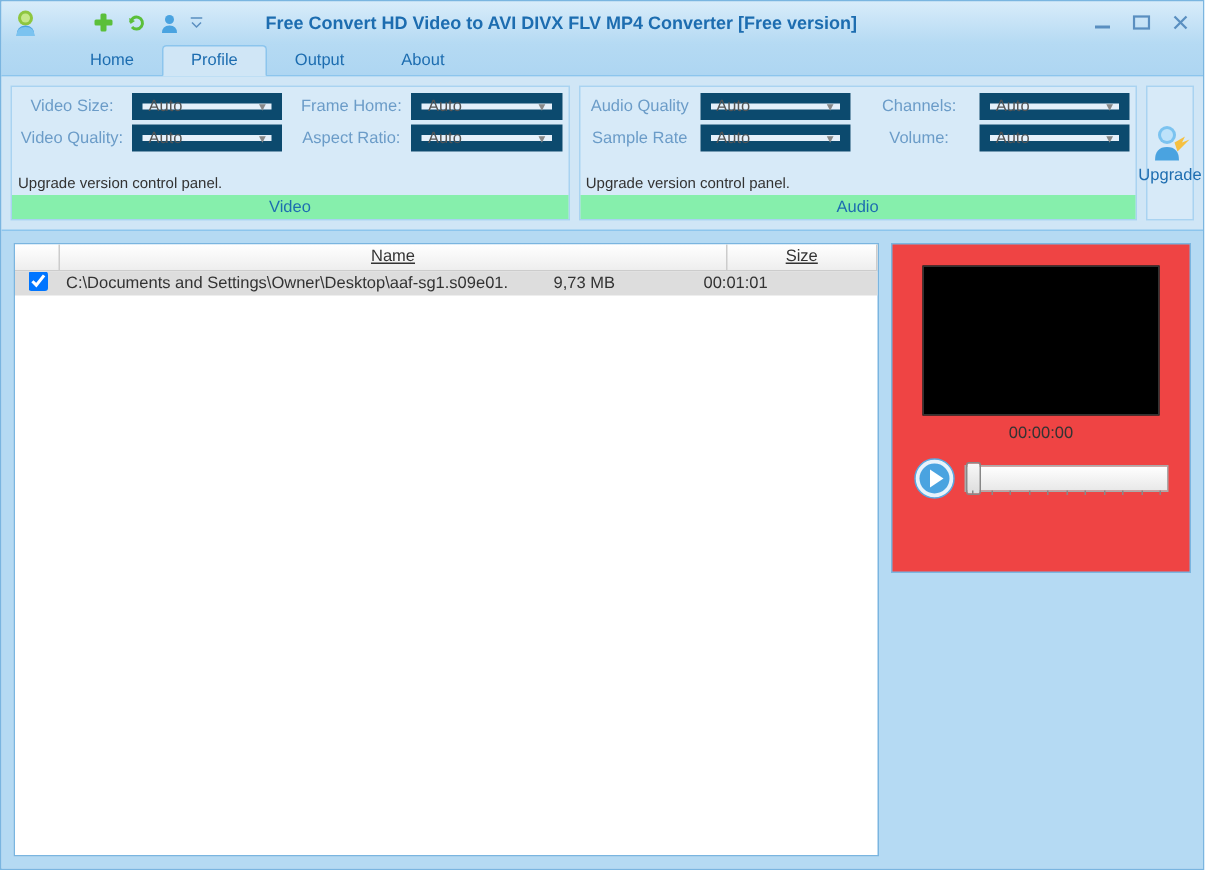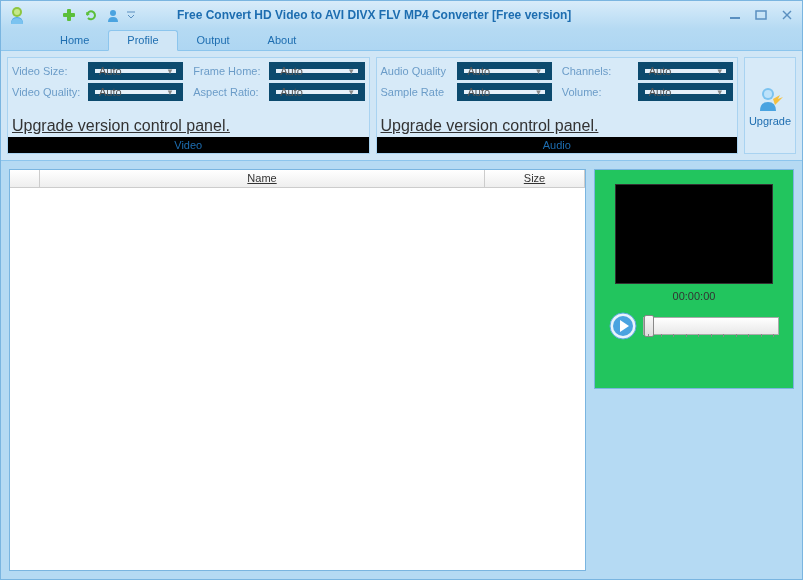--- a/index.html
+++ b/index.html
@@ -12,43 +12,43 @@
 .title-text { color: #1d6db0; font-weight: bold; font-size: 12px; margin-left: 20px; }
 .win-controls { margin-left: auto; display: flex; gap: 8px; align-items: center; }
 .win-btn { width: 18px; height: 14px; cursor: pointer; color: #5a8fc0; display: flex; align-items: center; justify-content: center; }
 .tabs { display: flex; height: 22px; padding-left: 40px; background: linear-gradient(to bottom, #b5daf3, #aed6f2); border-bottom: 1px solid #8cc5ed; }
 .tab { padding: 3px 18px; color: #1d6db0; cursor: pointer; border: 1px solid transparent; border-bottom: none; position: relative; top: 1px; }
 .tab.active { background: #d0e6f6; border: 1px solid #8cc5ed; border-bottom: 1px solid #d0e6f6; border-radius: 3px 3px 0 0; }
 .settings-panel { background: #d0e6f6; padding: 6px; border-bottom: 1px solid #8cc5ed; display: flex; gap: 6px; }
 .settings-group { flex: 1; border: 1px solid #a9d3f1; background: #d7eaf8; padding: 4px; position: relative; }
 .settings-row { display: flex; gap: 10px; margin-bottom: 3px; }
 .setting-pair { display: flex; align-items: center; gap: 4px; flex: 1; }
-.setting-label { color: #6b9cc8; text-align: left; width: 72px; }
+.setting-label { color: #6b9cc8; text-align: center; width: 72px; }
 .setting-select { flex: 1; height: 18px; background: #e5f0fa; border: 7px solid #0c4a6e; color: #555; padding: 0 4px; display: flex; align-items: center; justify-content: space-between; cursor: pointer; position: relative; }
 .setting-select::after { content: "▾"; font-size: 9px; color: #888; }
-.upgrade-text { color: #333; font-size: 16px; margin-top: 16px; text-decoration: underline; }
-.group-label { text-align: center; color: #1d6db0; padding: 2px 0; background: #000000; margin: 2px -4px -4px -4px; }
-.upgrade-btn-area { width: 52px; display: flex; flex-direction: column; align-items: center; justify-content: center; cursor: pointer; border: 1px solid #a9d3f1; background: #d7eaf8; }
+.upgrade-text { color: #333; font-size: 10px; margin-top: 16px; }
+.group-label { text-align: center; color: #1d6db0; padding: 2px 0; background: #86efac; margin: 2px -4px -4px -4px; }
+.upgrade-btn-area { width: 32px; display: flex; flex-direction: column; align-items: center; justify-content: center; cursor: pointer; border: 1px solid #a9d3f1; background: #d7eaf8; }
 .upgrade-btn-area span { color: #1d6db0; margin-top: 2px; }
 .content { flex: 1; display: flex; gap: 8px; padding: 8px; background: #b5daf3; }
 .file-panel { flex: 1; background: #fff; border: 1px solid #7ab5e0; display: flex; flex-direction: column; }
 .table-header { display: flex; background: linear-gradient(to bottom, #fff, #eee); border-bottom: 1px solid #ccc; height: 18px; }
 .th { border-right: 1px solid #ccc; padding: 2px 4px; text-align: center; color: #333; text-decoration: underline; }
 .th-check { width: 30px; }
 .th-name { flex: 1; }
 .th-size { width: 100px; }
 .th-msg { width: 120px; }
 .table-row { display: flex; background: #ddd; height: 16px; align-items: center; }
 .td { padding: 0 4px; color: #333; overflow: hidden; white-space: nowrap; }
 .td-check { width: 30px; text-align: center; }
 .td-check input { margin: 0; }
 .td-name { flex: 1; }
 .td-size { width: 100px; }
 .td-msg { width: 120px; }
-.preview-panel { width: 200px; background: #22c55e; border: 1px solid #7ab5e0; padding: 14px; display: flex; flex-direction: column; align-items: center; height: 220px; }
+.preview-panel { width: 200px; background: #ef4444; border: 1px solid #7ab5e0; padding: 14px; display: flex; flex-direction: column; align-items: center; height: 220px; }
 .preview-screen { width: 158px; height: 100px; background: #000; border: 1px solid #333; }
 .preview-time { color: #333; margin-top: 6px; }
 .preview-controls { display: flex; align-items: center; gap: 6px; margin-top: 10px; width: 100%; justify-content: center; }
 .play-btn { width: 28px; height: 28px; cursor: pointer; }
 .slider { flex: 1; height: 18px; background: linear-gradient(to bottom, #fff, #e8e8e8); border: 1px solid #aaa; position: relative; }
 .slider-thumb { position: absolute; left: 0; top: -3px; width: 10px; height: 22px; background: linear-gradient(to bottom,#f8f8f8,#ddd); border:1px solid #888; border-radius: 2px; }
 .slider-ticks { position:absolute; bottom:-3px; left:0; right:0; display:flex; justify-content:space-between; padding:0 4px;}
 .slider-ticks i{ width:1px; height:3px; background:#888; display:block;}
 </style>
 </head>
@@ -195,20 +195,26 @@
     </div>
   </div>
 
   <div class="content">
     <div class="file-panel">
       <div class="table-header">
         <div class="th th-check"></div>
         <div class="th th-name">Name</div>
         <div class="th th-size">Size</div>
       </div>
+      <div class="table-row">
+        <div class="td td-check"><input type="checkbox" checked="" style=""></div>
+        <div class="td td-name">C:\Documents and Settings\Owner\Desktop\aaf-sg1.s09e01.</div>
+        <div class="td td-size">9,73 MB</div>
+        <div class="td td-msg">00:01:01</div>
+      </div>
     </div>
 
     <div class="preview-panel">
       <div class="preview-screen"></div>
       <div class="preview-time">00:00:00</div>
       <div class="preview-controls">
         <div class="play-btn">
           <svg width="28" height="28">
               <circle cx="14" cy="14" r="13" fill="#e8f3fc" stroke="#5ba8e0"></circle>
               <circle cx="14" cy="14" r="10" fill="#4aa3e0"></circle>

